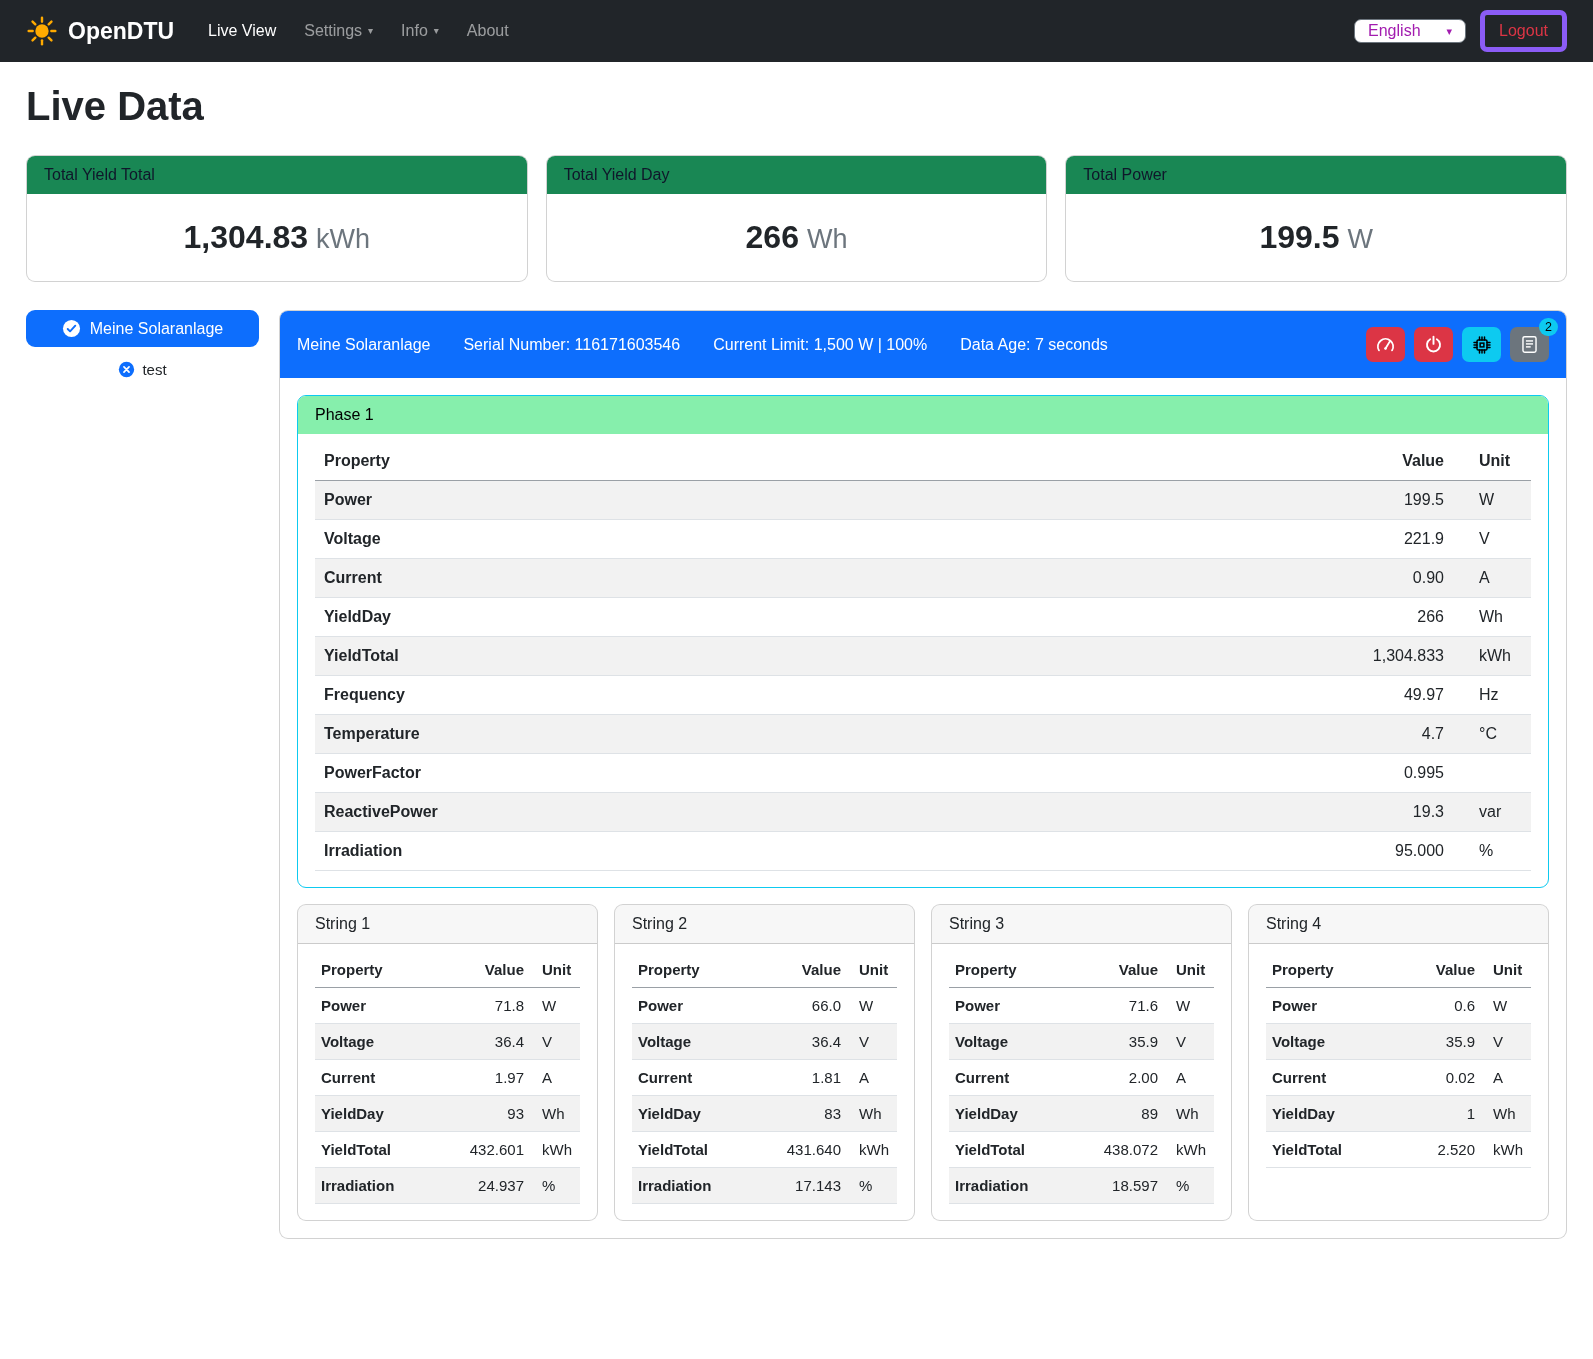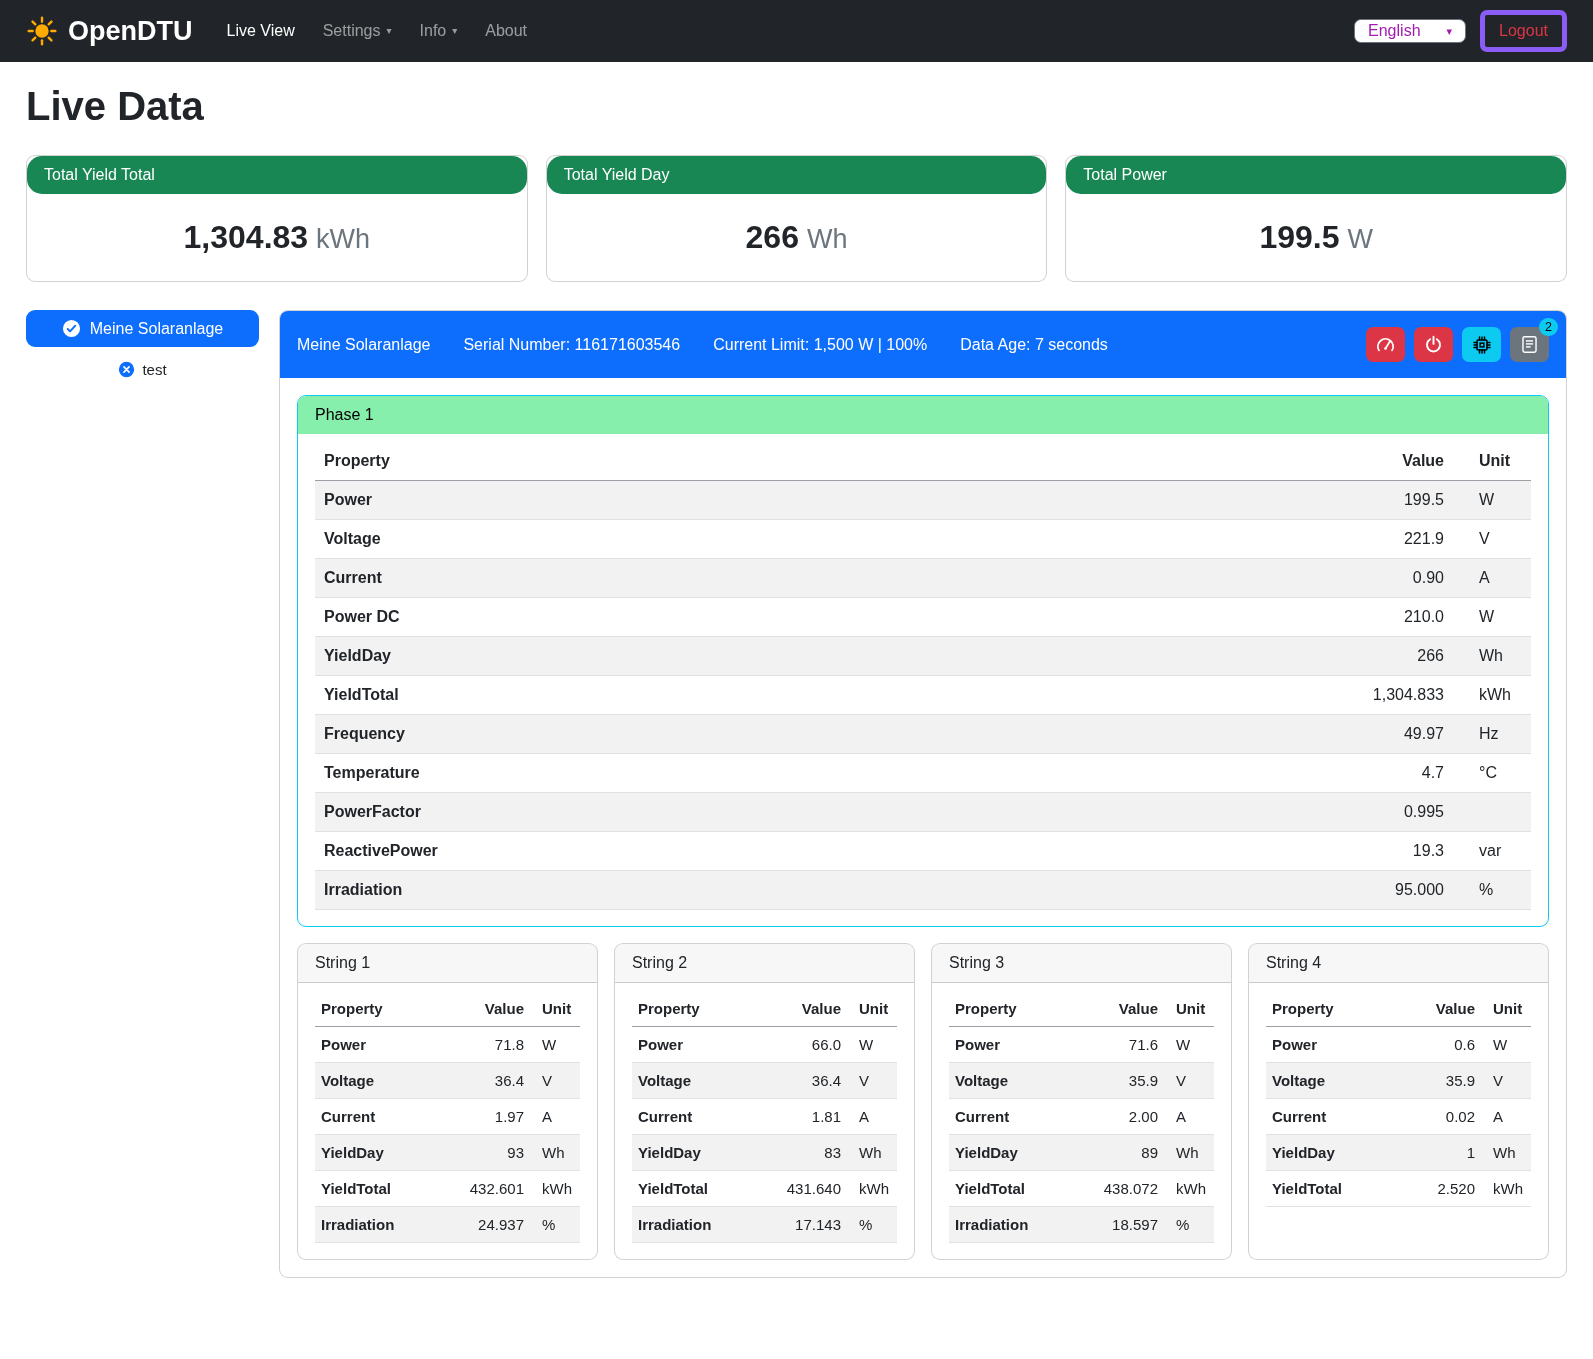--- a/index.html
+++ b/index.html
@@ -15,21 +15,21 @@
 
   
   .navbar {
     background: #212529;
     display: flex;
     align-items: center;
     padding: 10px 26px;
   }
   .brand {
     display: flex; align-items: center; gap: 10px;
-    color: #fff; font-size: 27px; font-weight: 600;
+    color: #fff; font-size: 23px; font-weight: 600;
     margin-right: 20px; cursor: pointer;
   }
   .nav { display: flex; align-items: center; }
   .nav-link {
     color: rgba(255,255,255,.55);
     padding: 8px 14px; cursor: pointer; text-decoration: none; font-size: 16px;
   }
   .nav-link.active { color: #fff; }
   .caret { display: inline-block; margin-left: 6px; font-size: 10px; transform: translateY(-2px); }
   .navbar-right { margin-left: auto; display: flex; align-items: center; gap: 14px; }
@@ -47,21 +47,21 @@
   
   .container { padding: 0 26px 30px; }
   .page-title { font-size: 40px; font-weight: 600; margin: 22px 0 26px; }
 
   
   .summary-row { display: flex; gap: 18px; margin-bottom: 28px; }
   .summary-card {
     flex: 1; border: 1px solid rgba(0,0,0,.175); border-radius: 9px;
     overflow: hidden; background: #fff;
   }
-  .summary-header { background: #198754; color: #ffffff; padding: 10px 17px; font-size: 16px; border-radius: 15px; }
+  .summary-header { background: #198754; color: #0f172a; padding: 10px 17px; font-size: 16px; }
   .summary-body { text-align: center; padding: 25px 16px; }
   .summary-value { font-size: 32px; font-weight: 700; color: #212529; }
   .summary-unit { font-size: 27px; color: #6c757d; margin-left: 8px; }
 
   
   .content-row { display: flex; gap: 20px; align-items: flex-start; }
   .sidebar { width: 233px; flex: none; }
   .inverter-btn {
     width: 100%; background: #0d6efd; color: #fff; border: none; border-radius: 9px;
     padding: 9px 12px; font-size: 16px; cursor: pointer;
@@ -300,25 +300,20 @@
                     <td class="col-num">221.9</td>
                     <td class="col-unit">V</td>
                   </tr>
 
                   <tr>
                     <th>Current</th>
                     <td class="col-num">0.90</td>
                     <td class="col-unit">A</td>
                   </tr>
 
-                  <tr>
-                    <th>Power DC</th>
-                    <td class="col-num">210.0</td>
-                    <td class="col-unit">W</td>
-                  </tr>
 
                   <tr>
                     <th>YieldDay</th>
                     <td class="col-num">266</td>
                     <td class="col-unit">Wh</td>
                   </tr>
 
                   <tr>
                     <th>YieldTotal</th>
                     <td class="col-num">1,304.833</td>

